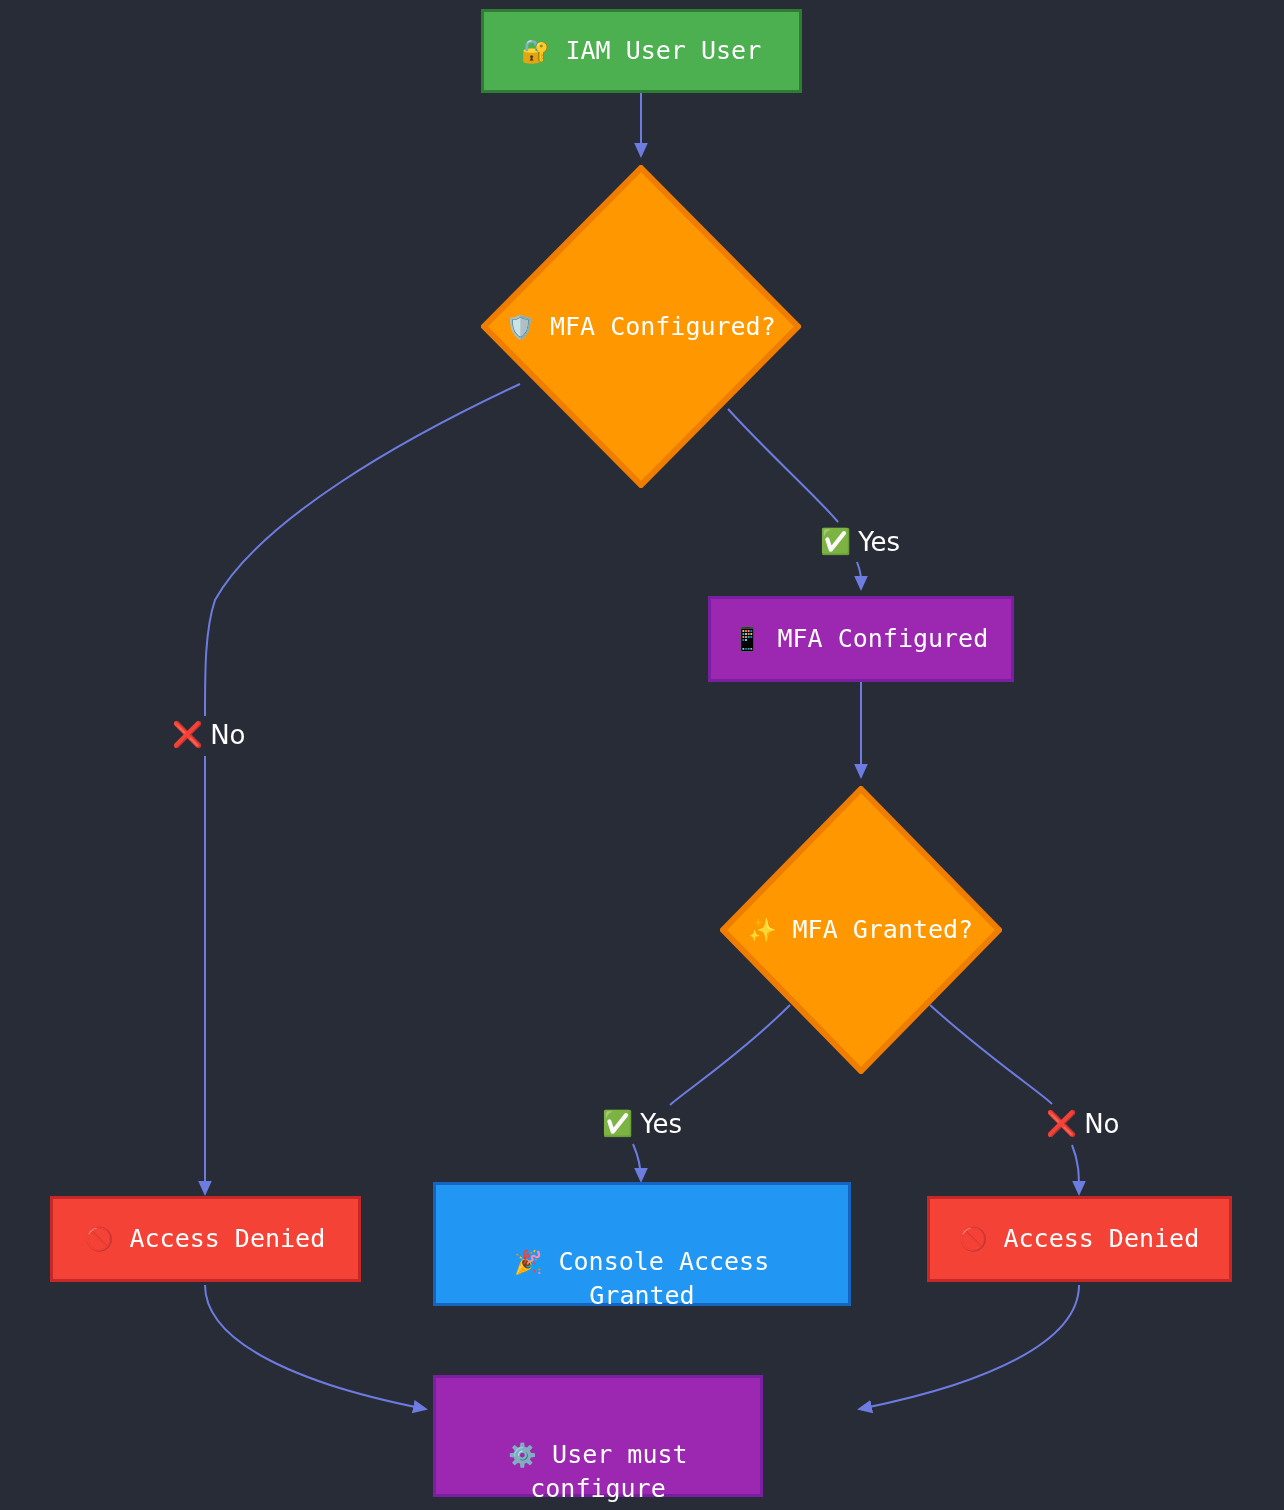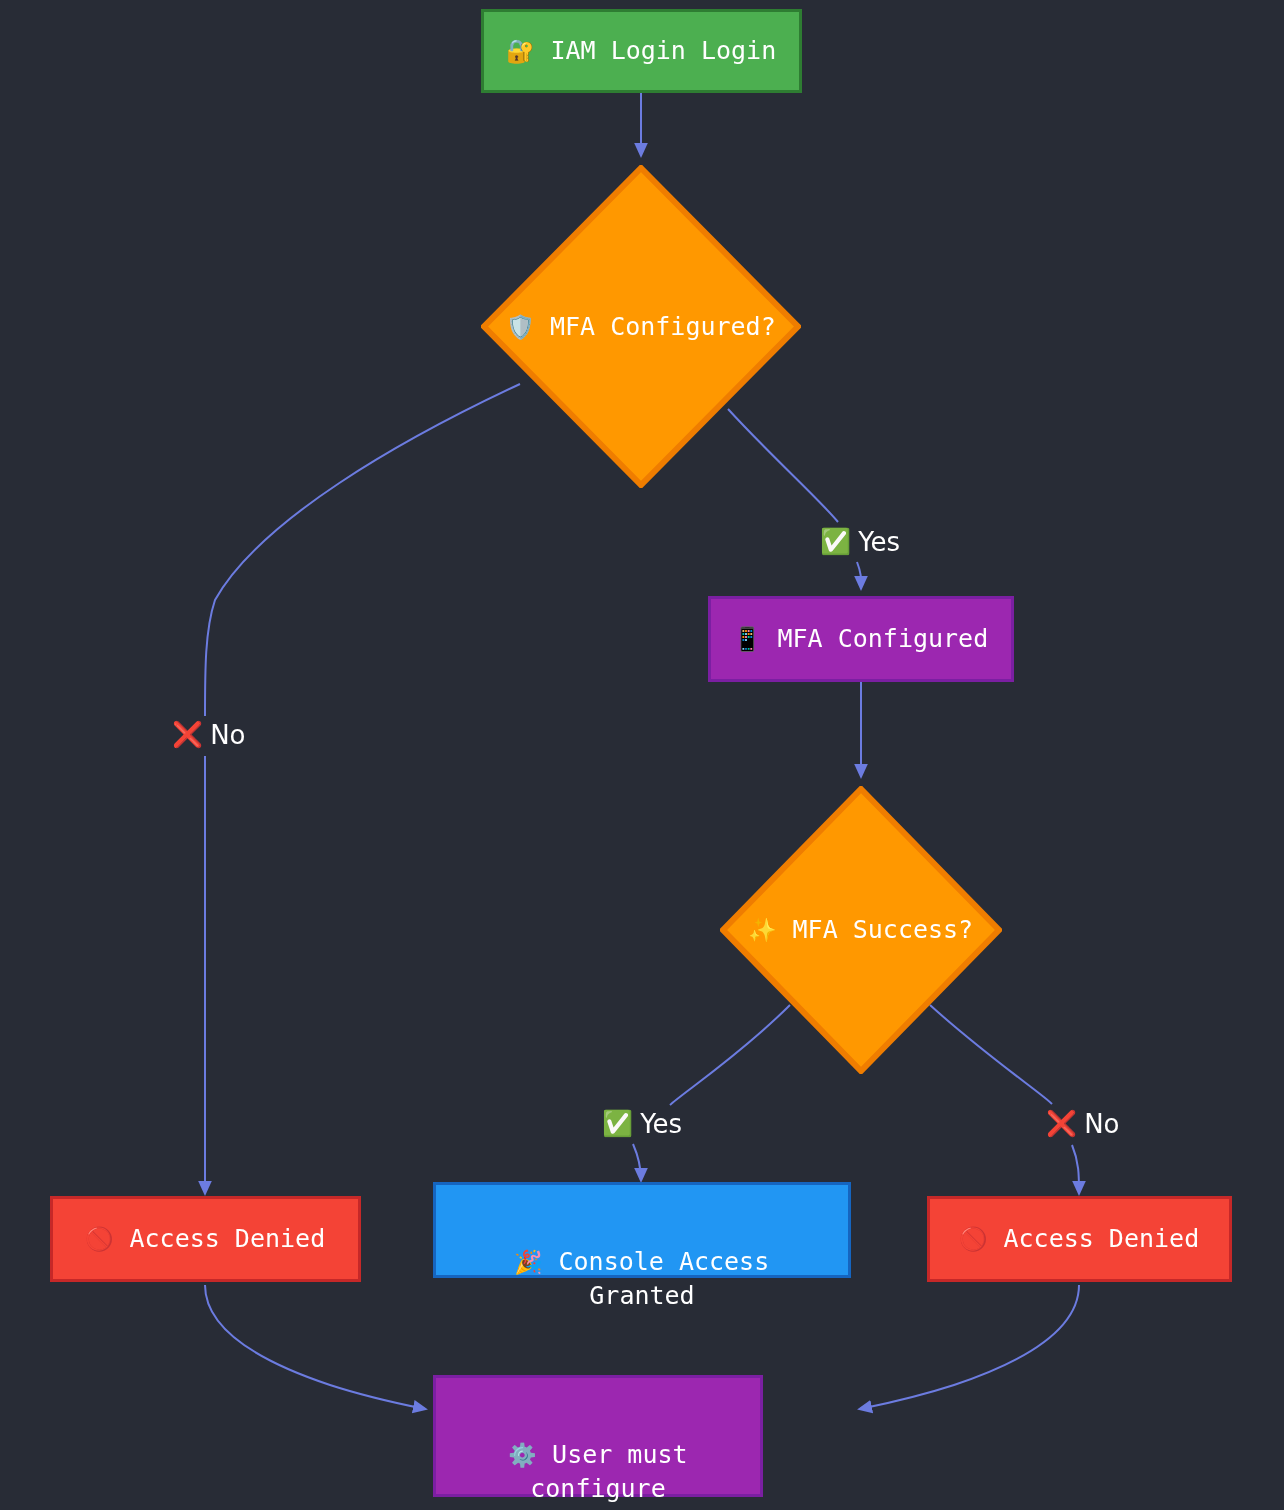--- a/index.html
+++ b/index.html
@@ -128,21 +128,21 @@
     <path d="M 930,1005 C 985,1055 1045,1096 1052,1104" fill="none" stroke="#6c7ce0" stroke-width="2"></path>
     <path d="M 1072,1145 C 1079,1162 1079,1175 1079,1193" fill="none" stroke="#6c7ce0" stroke-width="2" marker-end="url(#arrow)"></path>
 
     <path d="M 205,1285 C 205,1320 240,1355 330,1385 C 370,1398 400,1404 425,1409" fill="none" stroke="#6c7ce0" stroke-width="2" marker-end="url(#arrow)"></path>
 
     <path d="M 1079,1285 C 1079,1320 1044,1355 954,1385 C 914,1398 884,1404 860,1409" fill="none" stroke="#6c7ce0" stroke-width="2" marker-end="url(#arrow)"></path>
   </svg>
 
   <div class="node rect n-start" style="left:481px; top:9px; width:321px; height:84px;">
     <span class="emoji">🔐</span>&nbsp;
-    <span>IAM Login Login</span>
+    <span>IAM User User</span>
   </div>
 
   <div class="diamond-wrap" style="left:481px; top:165px; width:320px; height:323px;">
     <svg class="diamond-shape" viewBox="0 0 320 323" preserveAspectRatio="none">
       <polygon points="160,3 317,161.5 160,320 3,161.5" fill="#ff9800" stroke="#ef7d00" stroke-width="6"></polygon>
     </svg>
     <div class="diamond-label">
       <span class="emoji">🛡️</span>&nbsp;
       <span>MFA Configured?</span>
     </div>
@@ -152,30 +152,30 @@
     <span class="emoji">📱</span>&nbsp;
     <span>MFA Configured</span>
   </div>
 
   <div class="diamond-wrap" style="left:720px; top:786px; width:282px; height:288px;">
     <svg class="diamond-shape" viewBox="0 0 282 288" preserveAspectRatio="none">
       <polygon points="141,3 279,144 141,285 3,144" fill="#ff9800" stroke="#ef7d00" stroke-width="6"></polygon>
     </svg>
     <div class="diamond-label">
       <span class="emoji">✨</span>&nbsp;
-      <span>MFA Success?</span>
+      <span>MFA Granted?</span>
     </div>
   </div>
 
   <div class="node rect n-red" style="left:50px; top:1196px; width:311px; height:86px;">
     <span class="emoji">🚫</span>&nbsp;
     <span>Access Denied</span>
   </div>
 
-  <div class="node rect n-blue" style="left:433px; top:1182px; width:418px; height:96px; display:block; padding-top:26px;">
+  <div class="node rect n-blue" style="left:433px; top:1182px; width:418px; height:124px; display:block; padding-top:26px;">
     <span class="emoji">🎉</span>&nbsp;<span>Console Access
 Granted</span>
   </div>
 
   <div class="node rect n-red" style="left:927px; top:1196px; width:305px; height:86px;">
     <span class="emoji">🚫</span>&nbsp;
     <span>Access Denied</span>
   </div>
 
   <div class="node rect n-purple" style="left:433px; top:1375px; width:330px; height:122px; display:block; padding-top:26px;">

